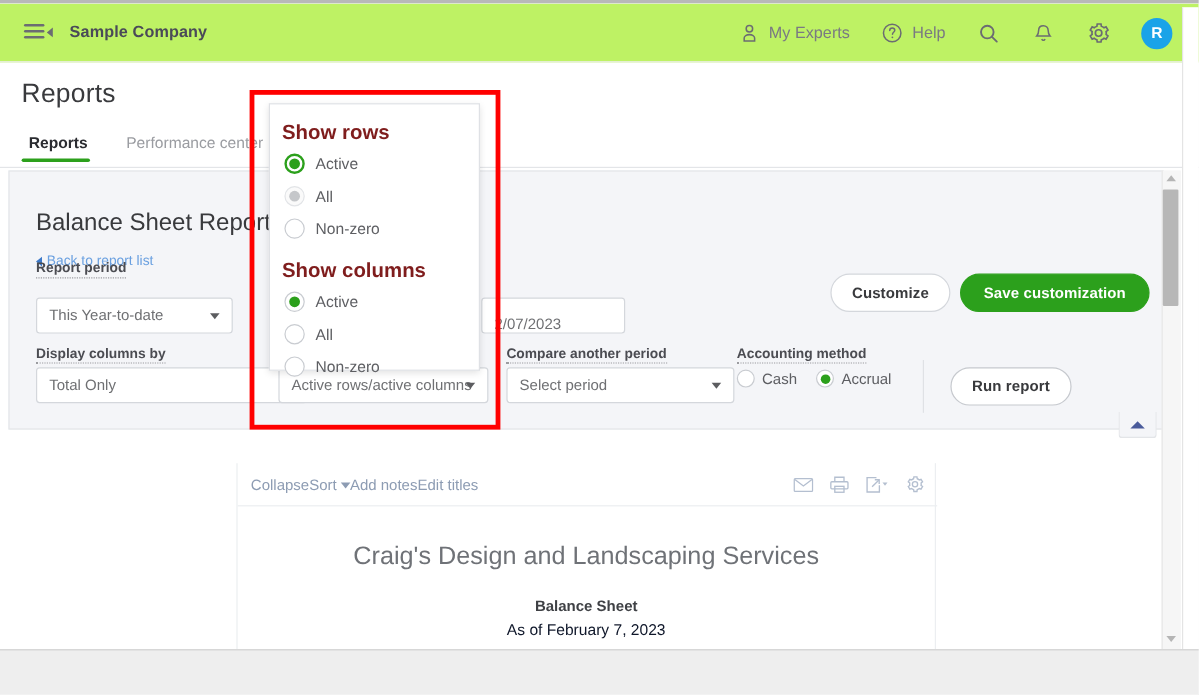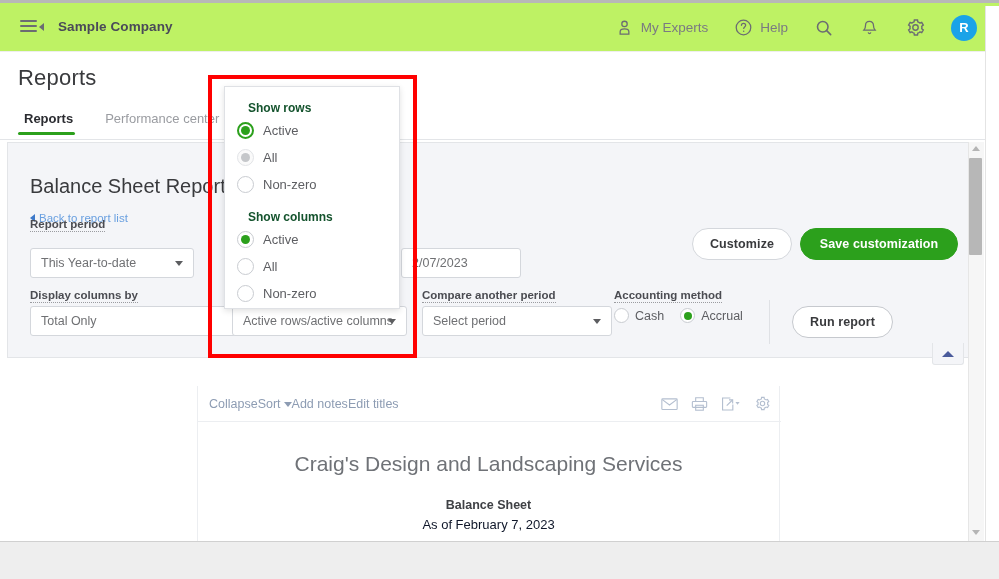--- a/index.html
+++ b/index.html
@@ -142,21 +142,21 @@
     font-size: 12.5px; color: #6f7073;
   }
   .select-box .caret {
     position: absolute; right: 10px;
     width: 0; height: 0;
     border-left: 4.5px solid transparent;
     border-right: 4.5px solid transparent;
     border-top: 5px solid #5c5d60;
   }
   .sel-period  { left: 22px; top: 105px; width: 164px; }
-  .sel-date    { left: 393px; top: 105px; width: 120px; }
+  .sel-date    { left: 393px; top: 105px; width: 120px; align-items: flex-end; }
   .sel-display { left: 22px; top: 163px; width: 226px; }
   .sel-rowscols{ left: 224px; top: 163px; width: 175px; }
   .sel-compare { left: 414px; top: 163px; width: 190px; }
 
   .btn {
     position: absolute; border-radius: 16px; height: 32px;
     display: flex; align-items: center; justify-content: center;
     font-size: 12.5px; cursor: pointer; font-weight: bold;
     letter-spacing: 0.1px;
   }
@@ -285,22 +285,22 @@
     border: 4px solid #ff0000; z-index: 40; pointer-events: none;
   }
   .popover {
     position: absolute; left: 224px; top: 83px; width: 176px; height: 223px;
     background: #ffffff;
     border: 1px solid #dfe1e5;
     box-shadow: 0 2px 6px rgba(0,0,0,0.12);
     z-index: 30;
   }
   .pop-heading {
-    font-size: 12px; font-weight: bold; color: #14532d;
-    margin: 0 0 2px 23px;
+    font-size: 17px; font-weight: bold; color: #7f1d1d;
+    margin: 0 0 2px 10px;
   }
   .pop-heading.first { margin-top: 14px; }
   .pop-heading.second { margin-top: 12px; }
   .pop-opt {
     display: flex; align-items: center; gap: 9px;
     height: 27px; padding-left: 12px; cursor: pointer;
   }
   .pop-radio {
     width: 17px; height: 17px; border-radius: 50%;
     border: 1.5px solid #c9ccd1; background: #fff;

